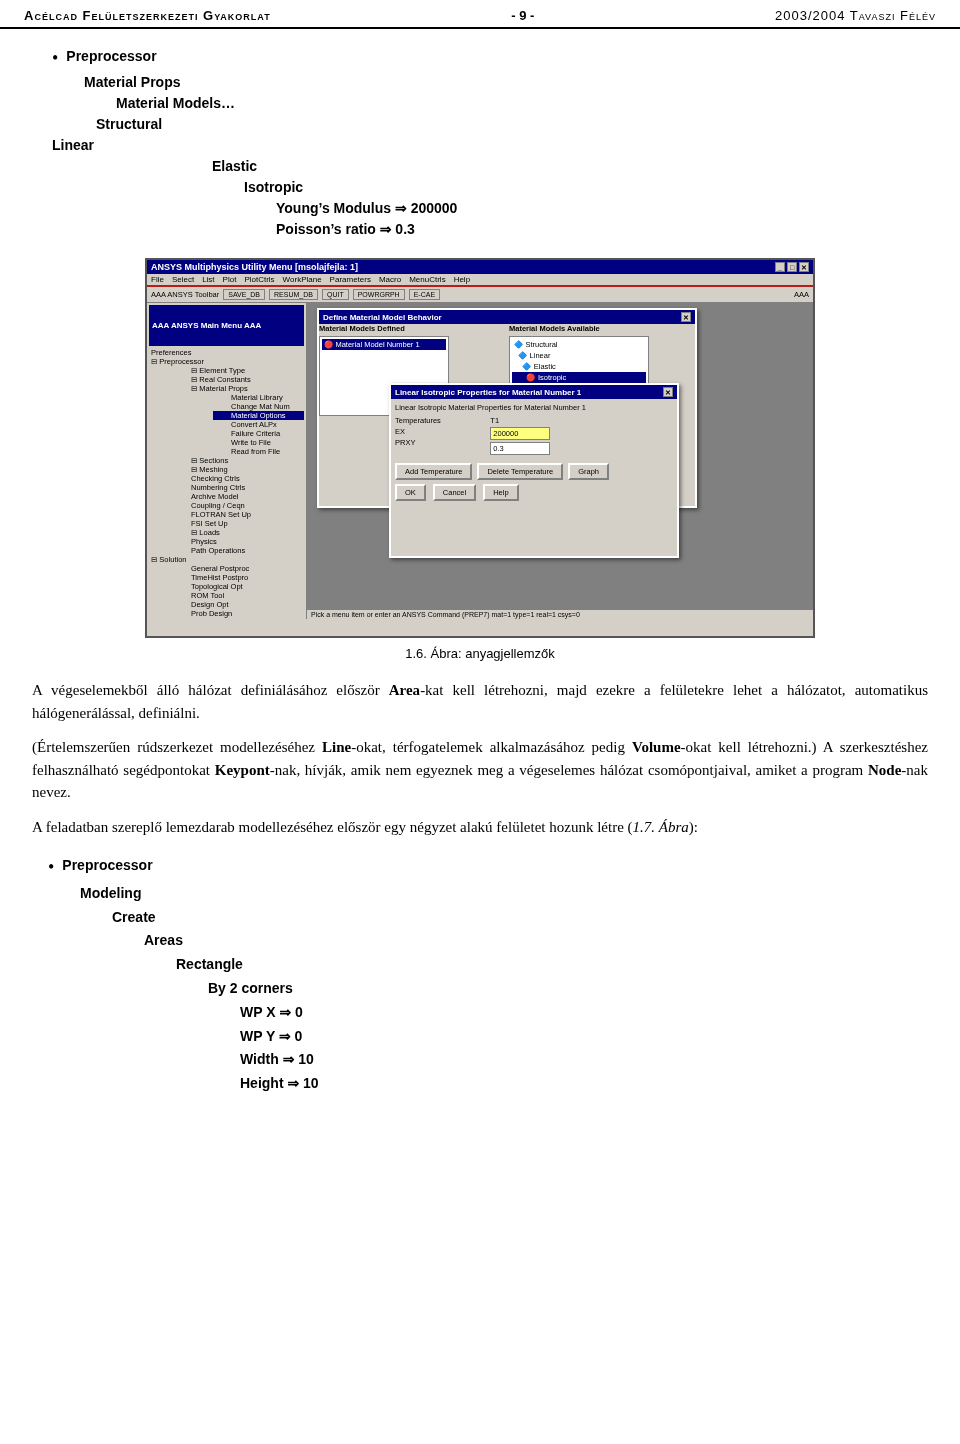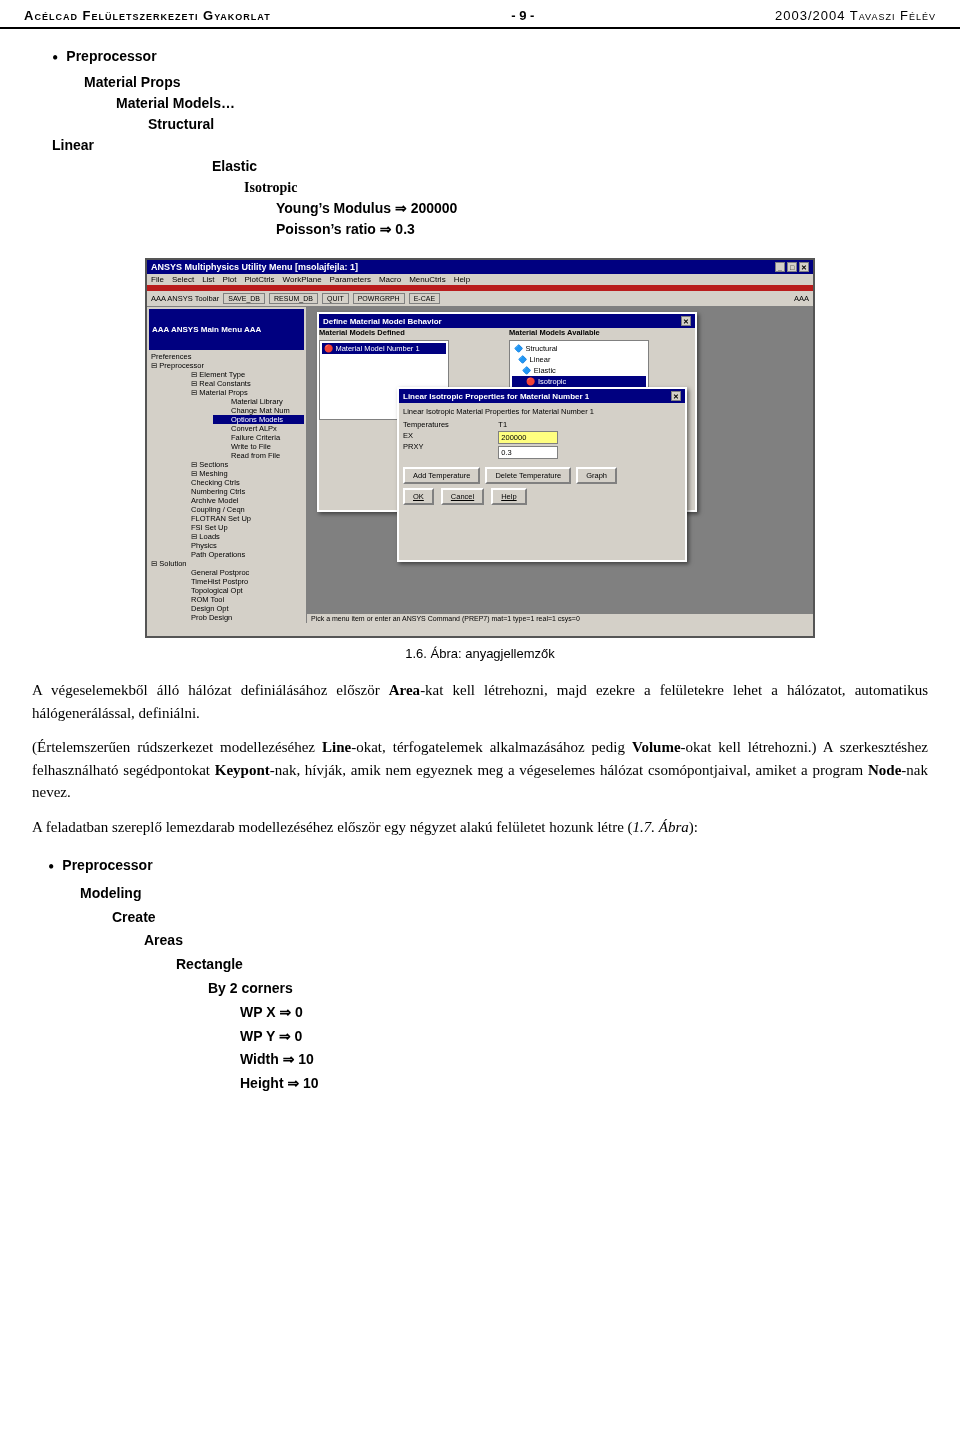--- a/index.html
+++ b/index.html
@@ -108,21 +108,21 @@
       background: #000080;
       color: #fff;
       padding: 2px 4px;
       font-size: 9px;
       font-weight: bold;
       display: flex;
       justify-content: space-between;
     }
     .ansys-menubar {
       background: #d4d0c8;
-      border-bottom: 6px solid #b91c1c;
+      border-bottom: 2px solid #b91c1c;
       padding: 1px 4px;
       font-size: 8px;
       display: flex;
       gap: 8px;
     }
     .ansys-toolbar {
       background: #d4d0c8;
       border-bottom: 1px solid #808080;
       padding: 2px 4px;
       font-size: 8px;
@@ -310,24 +310,24 @@
 
 <div class="content">
 
   <div class="bullet-section">
     <div class="bullet-item">
       <span class="bullet-dot">•</span>
       <span class="bullet-text">Preprocessor</span>
     </div>
     <div class="sub-item">Material Props</div>
     <div class="sub-sub-item">Material Models…</div>
-    <div style="margin-left:96px; font-family:Arial,sans-serif; font-size:14px; font-weight:bold; line-height:1.5;">Structural</div>
+    <div style="margin-left:44px; font-family:Arial,sans-serif; font-size:14px; font-weight:bold; line-height:1.5;">Structural</div>
     <div style="font-family:Arial,sans-serif; font-size:14px; font-weight:bold; line-height:1.5;">Linear</div>
     <div style="margin-left:160px; font-family:Arial,sans-serif; font-size:14px; font-weight:bold; line-height:1.5;">Elastic</div>
-    <div style="margin-left:192px; font-family:Liberation Serif, serif; font-size:14px; font-weight:bold; line-height:1.5;">Isotropic</div>
+    <div style="margin-left:192px; font-family:Liberation Sans, sans-serif; font-size:14px; font-weight:bold; line-height:1.5;">Isotropic</div>
     <div style="margin-left:224px; font-family:Arial,sans-serif; font-size:14px; font-weight:bold; line-height:1.5;">
       <span>Young’s Modulus</span>
       <span> ⇒ </span>
       <span>200000</span>
     </div>
     <div style="margin-left:224px; font-family:Arial,sans-serif; font-size:14px; font-weight:bold; line-height:1.5;">
       <span>Poisson’s ratio</span>
       <span> ⇒ </span>
       <span>0.3</span>
     </div>
@@ -373,21 +373,21 @@
 
           <div class="ansys-sidebar">
             <div class="ansys-sidebar-title">AAA ANSYS Main Menu AAA</div>
             <div class="ansys-tree-item">Preferences</div>
             <div class="ansys-tree-item">⊟ Preprocessor</div>
             <div class="ansys-tree-item indent1">⊟ Element Type</div>
             <div class="ansys-tree-item indent1">⊟ Real Constants</div>
             <div class="ansys-tree-item indent1">⊟ Material Props</div>
             <div class="ansys-tree-item indent2">Material Library</div>
             <div class="ansys-tree-item indent2">Change Mat Num</div>
-            <div class="ansys-tree-item indent2 selected">Options Models</div>
+            <div class="ansys-tree-item indent2 selected">Material Options</div>
             <div class="ansys-tree-item indent2">Convert ALPx</div>
             <div class="ansys-tree-item indent2">Failure Criteria</div>
             <div class="ansys-tree-item indent2">Write to File</div>
             <div class="ansys-tree-item indent2">Read from File</div>
             <div class="ansys-tree-item indent1">⊟ Sections</div>
             <div class="ansys-tree-item indent1">⊟ Meshing</div>
             <div class="ansys-tree-item indent1">Checking Ctrls</div>
             <div class="ansys-tree-item indent1">Numbering Ctrls</div>
             <div class="ansys-tree-item indent1">Archive Model</div>
             <div class="ansys-tree-item indent1">Coupling / Ceqn</div>
@@ -436,21 +436,21 @@
                     <div class="dialog-list-item">&nbsp;&nbsp;🔴 Density</div>
                     <div class="dialog-list-item">&nbsp;&nbsp;🔴 Thermal Expansion Coef</div>
                     <div class="dialog-list-item">&nbsp;&nbsp;🔴 Damping</div>
                     <div class="dialog-list-item">&nbsp;&nbsp;🔴 Friction Coefficient</div>
                     <div class="dialog-list-item">&nbsp;&nbsp;🔴 User Material Options</div>
                   </div>
                 </div>
               </div>
             </div>
 
-            <div class="dialog" style="left:90px; top:80px; width:290px; height:175px;">
+            <div class="dialog" style="left:82px; top:80px; width:290px; height:175px;">
               <div class="dialog-title">
                 <span>Linear Isotropic Properties for Material Number 1</span>
                 <div style="display:flex;gap:2px;">
                   <div class="dialog-title-btn">✕</div>
                 </div>
               </div>
               <div class="dialog-content">
                 <div class="dialog-label">Linear Isotropic Material Properties for Material Number 1</div>
                 <div style="display:flex;gap:4px;margin-top:4px;">
                   <div style="flex:1;">
@@ -462,21 +462,21 @@
                     <div class="dialog-label">T1</div>
                     <input class="dialog-input" style="display: block; margin-bottom: 2px; background: rgb(255, 255, 128);" value="200000">
                     <input class="dialog-input" style="display: block;" value="0.3">
                   </div>
                 </div>
                 <div style="margin-top:8px;display:flex;gap:2px;">
                   <button class="dialog-btn">Add Temperature</button>
                   <button class="dialog-btn">Delete Temperature</button>
                   <button class="dialog-btn">Graph</button>
                 </div>
-                <div style="margin-top:4px;display:flex;gap:4px;text-decoration:underline;">
+                <div style="margin-top:4px;display:flex;gap:4px;">
                   <button class="dialog-btn">OK</button>
                   <button class="dialog-btn">Cancel</button>
                   <button class="dialog-btn">Help</button>
                 </div>
               </div>
             </div>
 
             <div class="statusbar">
               <span>Pick a menu item or enter an ANSYS Command (PREP7)    mat=1    type=1    real=1    csys=0</span>
             </div>

